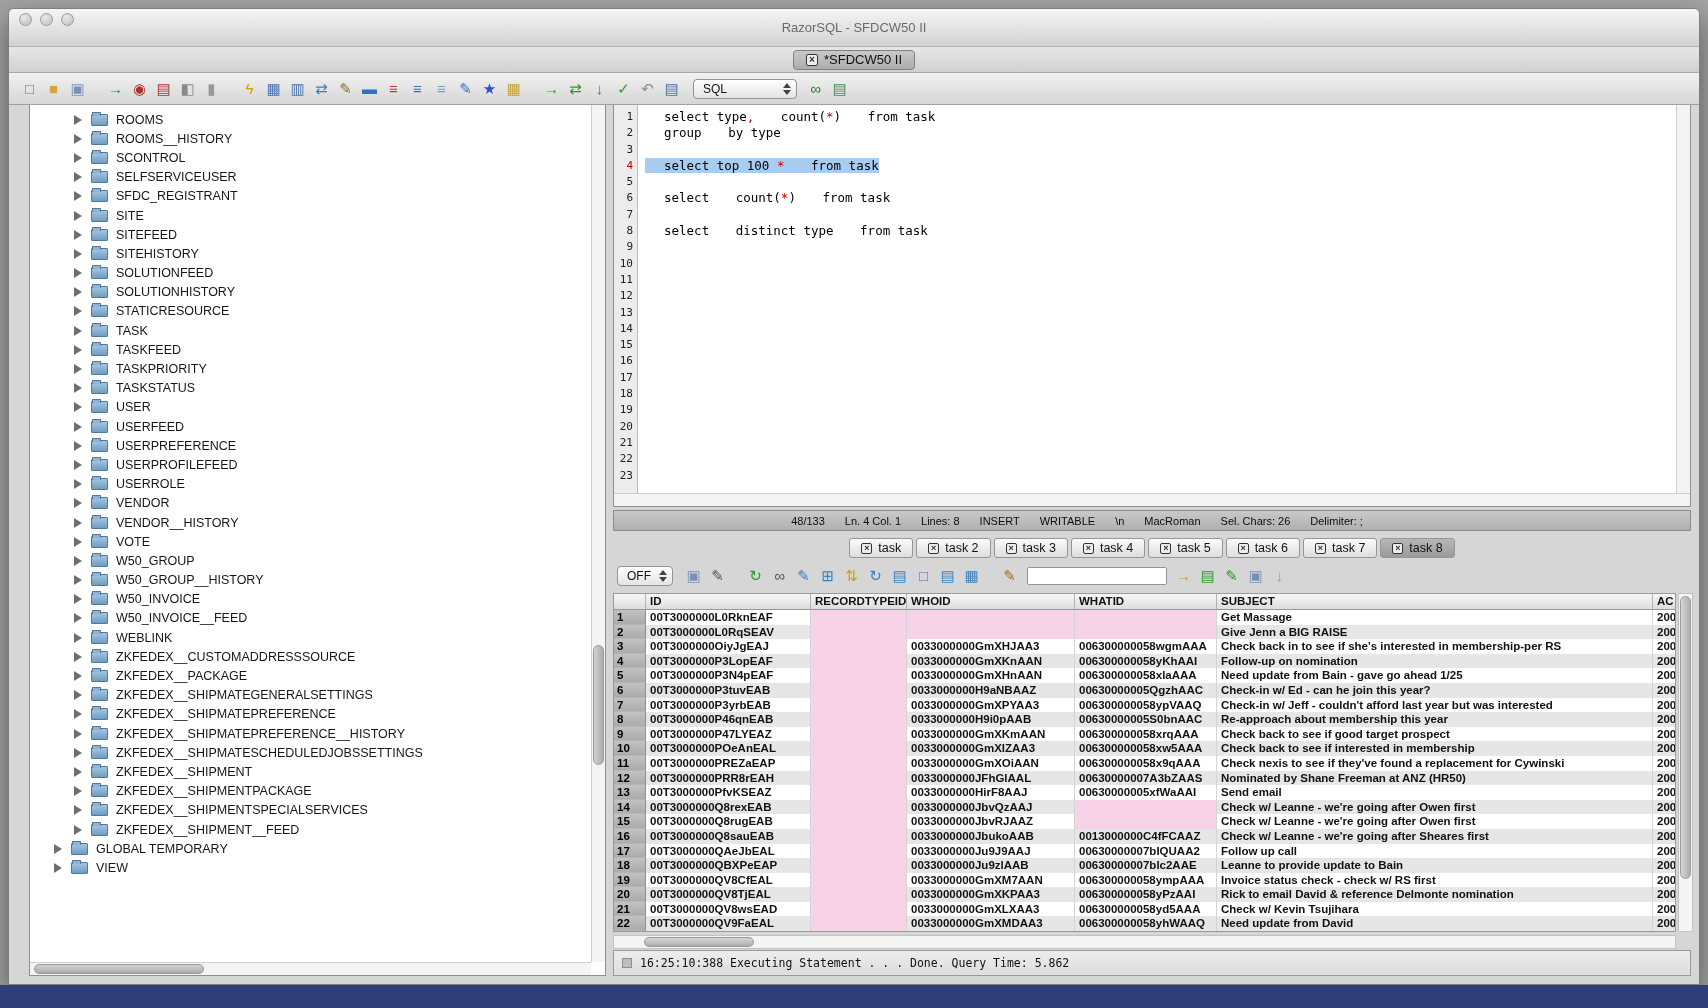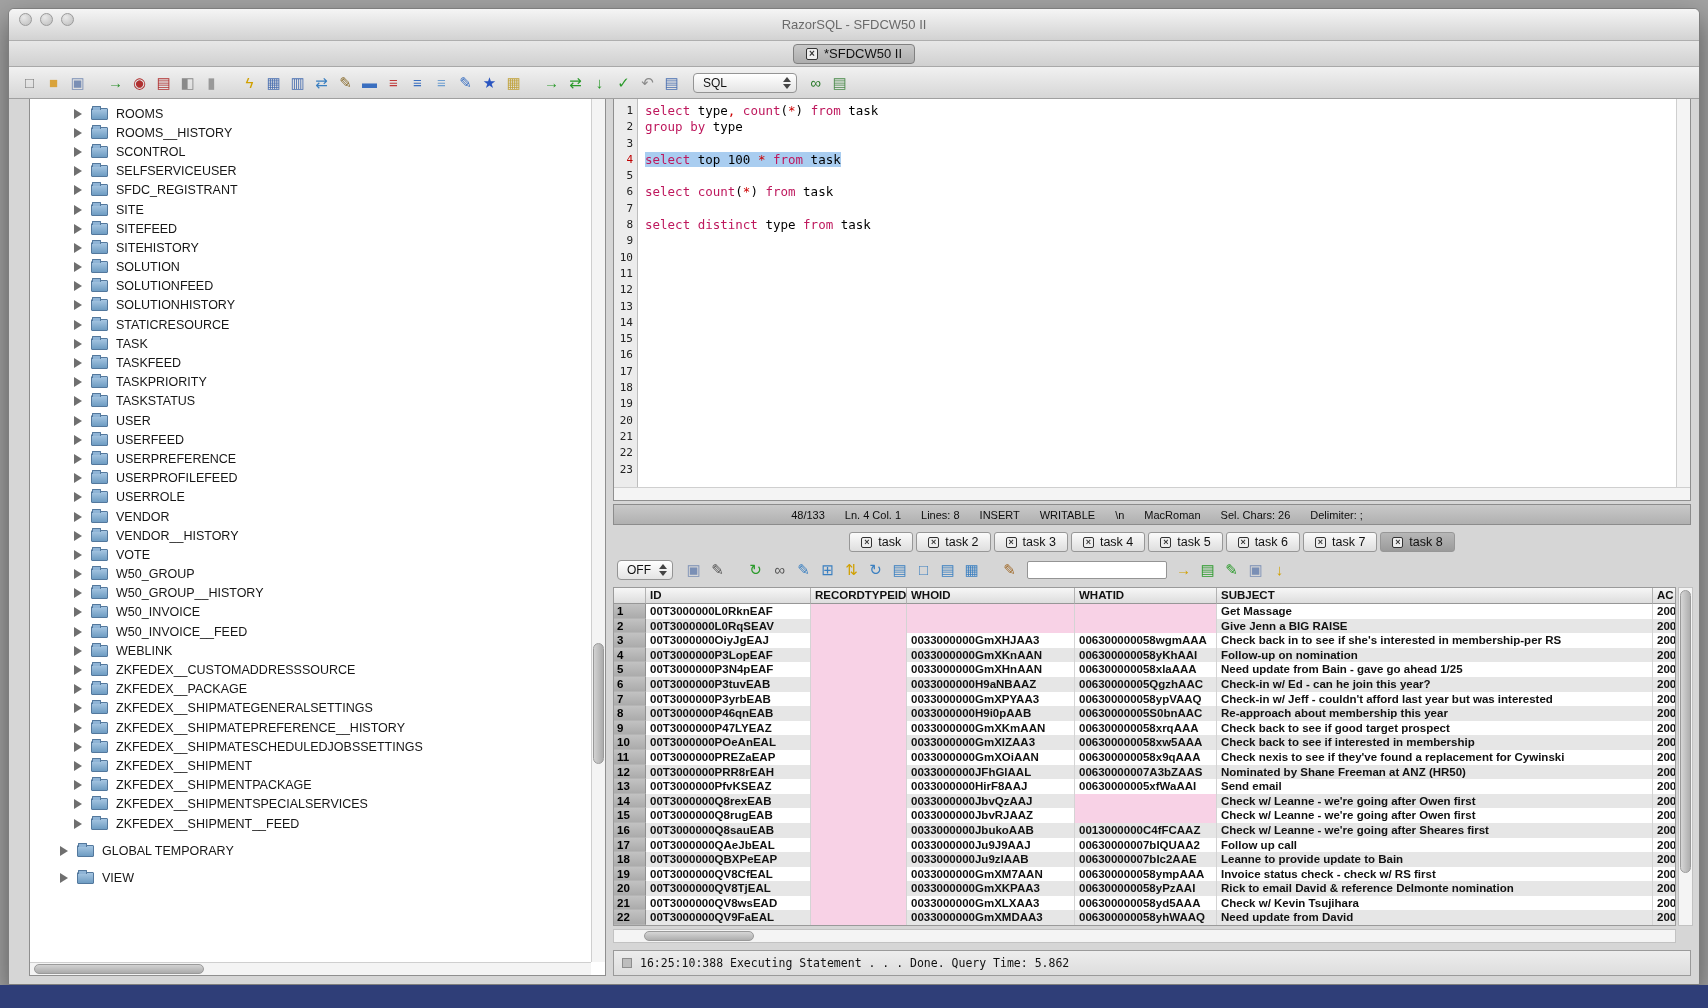--- a/index.html
+++ b/index.html
@@ -6,21 +6,21 @@
   html,body { width:1708px; height:1008px; overflow:hidden; }
   body { background:#a2a2a2; font-family:"Liberation Sans", sans-serif; position:relative; }
 
   .desktop-strip { position:absolute; left:0; bottom:0; width:1708px; height:23px; background:#2f3e78; }
 
   .window { position:absolute; left:8px; top:8px; width:1692px; height:977px;
             background:#d6d6d6; border:1px solid #7e7e7e; border-radius:6px 6px 2px 2px;
             box-shadow:0 12px 28px rgba(0,0,0,.45); display:flex; flex-direction:column; overflow:hidden; }
 
   
-  .titlebar { height:32px; background:linear-gradient(#f5f5f5,#d2d2d2); border-bottom:1px solid #aeaeae;
+  .titlebar { height:38px; background:linear-gradient(#f5f5f5,#d2d2d2); border-bottom:1px solid #aeaeae;
               display:flex; align-items:center; justify-content:center; position:relative; flex:0 0 auto; }
   .title-text { font-size:13px; color:#6a6a6a; }
   .traffic { position:absolute; left:10px; top:4px; display:flex; gap:8px; }
   .light { width:13px; height:13px; border-radius:50%; background:radial-gradient(circle at 35% 30%, #e9e9e9, #bcbcbc); border:1px solid #9a9a9a; }
 
   
   .doc-tabstrip { height:26px; background:linear-gradient(#e7e7e7,#d0d0d0); border-bottom:1px solid #a8a8a8;
                   display:flex; align-items:center; justify-content:center; flex:0 0 auto; }
   .doc-tab { height:20px; padding:0 12px; background:linear-gradient(#c9c9c9,#adadad); border:1px solid #808080;
              border-radius:4px; display:flex; align-items:center; gap:6px; font-size:13px; color:#111; }
@@ -43,21 +43,21 @@
   .stepper .up { border-bottom:5px solid #444; }
   .stepper .dn { border-top:5px solid #444; }
 
   
   .content { flex:1; display:flex; min-height:0; background:#d6d6d6; padding:0 8px 8px 20px; }
 
   
   .sidebar { width:577px; background:#fff; border:1px solid #8f8f8f; border-top:none; position:relative; overflow:hidden; flex:0 0 auto; }
   .tree { padding-top:5px; }
   .tree-item { height:19.2px; display:flex; align-items:center; padding-left:44px; cursor:default; }
-  .tree-item.root { padding-left:30px;margin-top:8px; }
+  .tree-item.root { padding-left:24px; }
   .tri { width:0; height:0; border-left:8px solid #6f6f6f; border-top:5px solid transparent; border-bottom:5px solid transparent; margin-right:9px; flex:0 0 auto; }
   .folder { width:17px; height:12px; background:linear-gradient(#a6c6e2,#6e9cc2); border:1px solid #53789d; border-radius:1px; position:relative; margin-right:8px; flex:0 0 auto; }
   .folder::before { content:""; position:absolute; left:0px; top:-3px; width:7px; height:3px;
                     background:#8fb4d6; border:1px solid #53789d; border-bottom:none; border-radius:1px 1px 0 0; }
   .tree-label { font-size:12.5px; color:#161616; white-space:nowrap; }
   .sb-vscroll { position:absolute; top:0; right:0; bottom:13px; width:14px; background:#f4f4f4; border-left:1px solid #cfcfcf; }
   .sb-vthumb { position:absolute; left:1px; right:1px; top:63%; height:14%; border-radius:6px;
                background:linear-gradient(90deg,#d2d2d2,#ababab); border:1px solid #9a9a9a; }
   .sb-hscroll { position:absolute; left:0; right:14px; bottom:0; height:13px; background:#f4f4f4; border-top:1px solid #cfcfcf; }
   .sb-hthumb { position:absolute; top:1px; bottom:1px; left:4px; width:170px; border-radius:6px;
@@ -68,21 +68,21 @@
 
   
   .editor-wrap { height:402px; background:#fff; border:1px solid #8f8f8f; border-top:none; display:flex; flex-direction:column; flex:0 0 auto; }
   .editor-main { flex:1; display:flex; min-height:0; }
   .gutter { width:24px; background:#ececec; border-right:1px solid #bdbdbd; padding:4px 4px 0 0; text-align:right;
             font-family:"DejaVu Sans Mono",monospace; font-size:11px; color:#222; flex:0 0 auto; }
   .gutter div { height:16.3px; line-height:16.3px; }
   .gutter div.cursorline { color:#c00000; }
   .code { flex:1; padding:4px 0 0 7px; font-family:"DejaVu Sans Mono",monospace; font-size:12.5px; white-space:pre; overflow:hidden; }
   .code .cl { height:16.3px; line-height:16.3px; }
-  .kw { color:#be185d; }
+  .kw { color:#000000;margin-left:19px; }
   .pun { color:#cc0000; }
   .linesel { background:#a9cdf0; }
   .ed-vscroll { width:14px; background:#f4f4f4; border-left:1px solid #cfcfcf; flex:0 0 auto; }
   .ed-hscroll { height:13px; background:#f4f4f4; border-top:1px solid #cfcfcf; flex:0 0 auto; }
 
   
   .editor-status { height:21px; margin-top:3px; background:linear-gradient(#c9c9c9,#b0b0b0); border:1px solid #8c8c8c;
                    display:flex; align-items:center; justify-content:center; gap:20px; font-size:11px; color:#0d0d0d;
                    padding-right:150px; flex:0 0 auto; }
 
@@ -229,25 +229,20 @@
             <span class="tree-label">SITEFEED</span>
           </div>
           <div class="tree-item">
             <span class="tri"></span>
             <span class="folder"></span>
             <span class="tree-label">SITEHISTORY</span>
           </div>
           <div class="tree-item">
             <span class="tri"></span>
             <span class="folder"></span>
-            <span class="tree-label">SOLUTION</span>
-          </div>
-          <div class="tree-item">
-            <span class="tri"></span>
-            <span class="folder"></span>
             <span class="tree-label">SOLUTIONFEED</span>
           </div>
           <div class="tree-item">
             <span class="tri"></span>
             <span class="folder"></span>
             <span class="tree-label">SOLUTIONHISTORY</span>
           </div>
           <div class="tree-item">
             <span class="tri"></span>
             <span class="folder"></span>
@@ -345,20 +340,25 @@
           </div>
           <div class="tree-item">
             <span class="tri"></span>
             <span class="folder"></span>
             <span class="tree-label">ZKFEDEX__PACKAGE</span>
           </div>
           <div class="tree-item">
             <span class="tri"></span>
             <span class="folder"></span>
             <span class="tree-label">ZKFEDEX__SHIPMATEGENERALSETTINGS</span>
+          </div>
+          <div class="tree-item">
+            <span class="tri"></span>
+            <span class="folder"></span>
+            <span class="tree-label">ZKFEDEX__SHIPMATEPREFERENCE</span>
           </div>
           <div class="tree-item">
             <span class="tri"></span>
             <span class="folder"></span>
             <span class="tree-label">ZKFEDEX__SHIPMATEPREFERENCE__HISTORY</span>
           </div>
           <div class="tree-item">
             <span class="tri"></span>
             <span class="folder"></span>
             <span class="tree-label">ZKFEDEX__SHIPMATESCHEDULEDJOBSSETTINGS</span>

